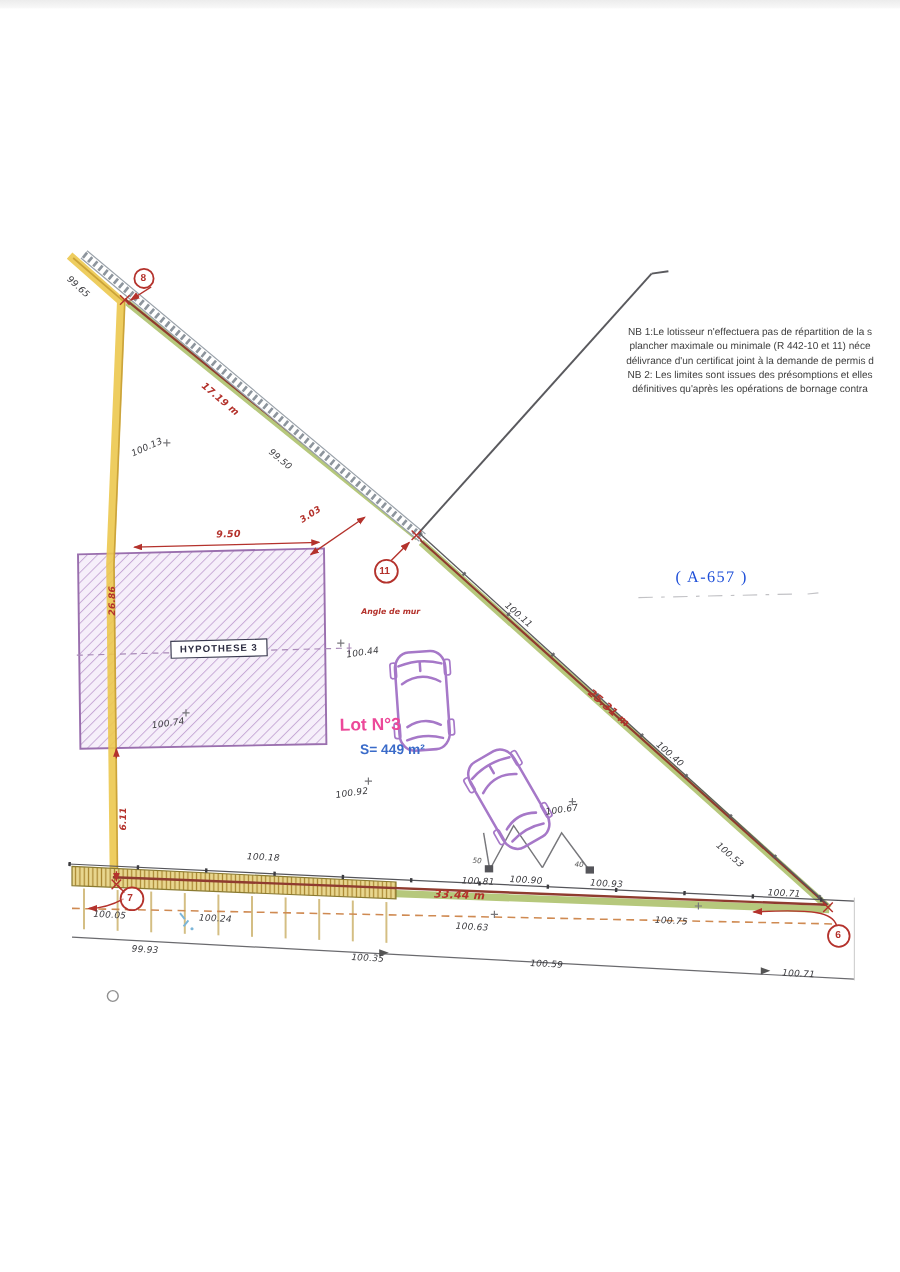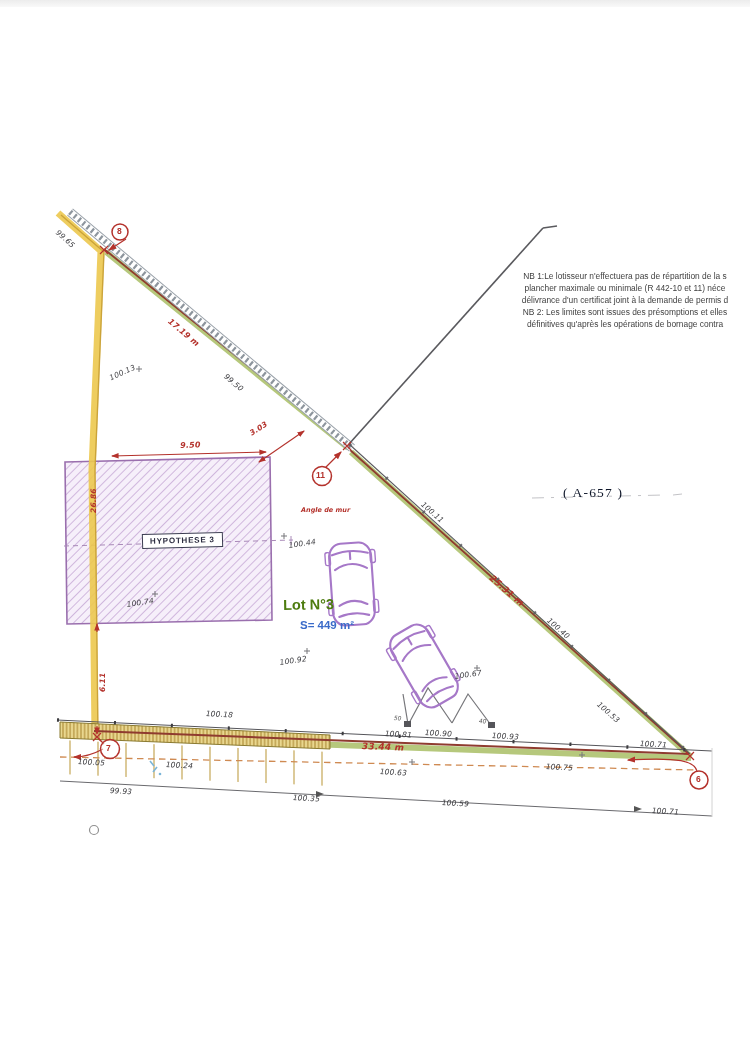--- a/index.html
+++ b/index.html
@@ -13,22 +13,22 @@
   #labels{position:absolute;left:0;top:0;width:750px;height:1060px;z-index:2;}
   .lbl{position:absolute;white-space:nowrap;transform-origin:0 0;}
   .elev{font:italic 7.5px "DejaVu Sans",sans-serif;color:#3a3a3e;letter-spacing:.2px;}
   .dim{font:italic 700 8px "DejaVu Sans",sans-serif;color:#b4322c;letter-spacing:.2px;}
   .dim-big{font-size:9px;}
   .tiny{font:italic 6px "DejaVu Sans",sans-serif;color:#555;}
   .marker-num{font:700 8.5px "Liberation Sans",sans-serif;color:#b4322c;}
   .angle-lbl{font:italic 700 6.5px "DejaVu Sans",sans-serif;color:#b4322c;margin-top:12px;}
   .notes{position:absolute;left:497px;top:271px;width:256px;text-align:center;
     font:8.4px/1.42 "Liberation Sans",sans-serif;color:#3f3f3f;}
-  .parcel-ref{font:13.5px "Liberation Serif",serif;color:#0f172a;letter-spacing:1.2px;margin-top:12px;}
-  .lot-name{font:700 14.5px "Liberation Sans",sans-serif;color:#4d7c0f;}
+  .parcel-ref{font:13.5px "Liberation Serif",serif;color:#1d4ed8;letter-spacing:1.2px;}
+  .lot-name{font:700 14.5px "Liberation Sans",sans-serif;color:#ec4899;}
   .lot-area{font:600 11.5px "Liberation Sans",sans-serif;color:#3a6bc9;}
   .hypo-box{position:absolute;left:142px;top:533px;transform:rotate(-1.5deg);
     background:#fff;border:1.3px solid #3c3c52;padding:2px 7px;
     font:700 8px "Liberation Sans",sans-serif;color:#2c2c40;letter-spacing:.8px;}
 </style>
 </head>
 <body>
 
 <div id="scan-top"></div>
 

